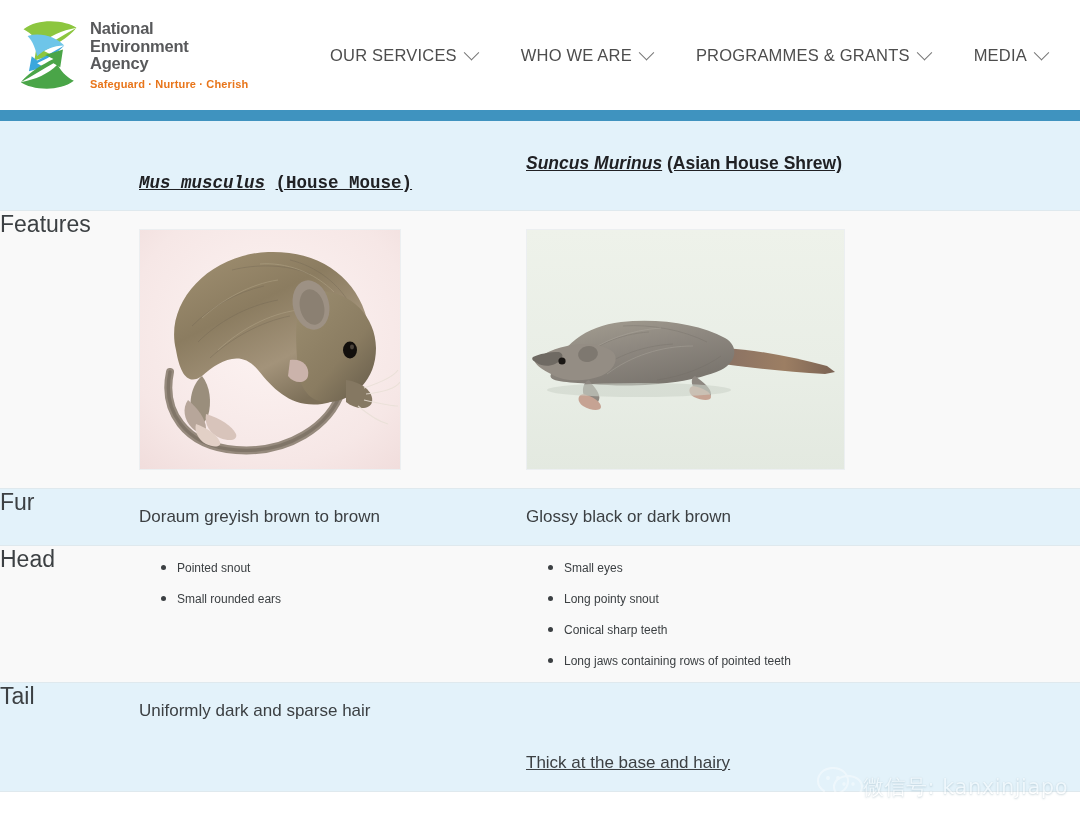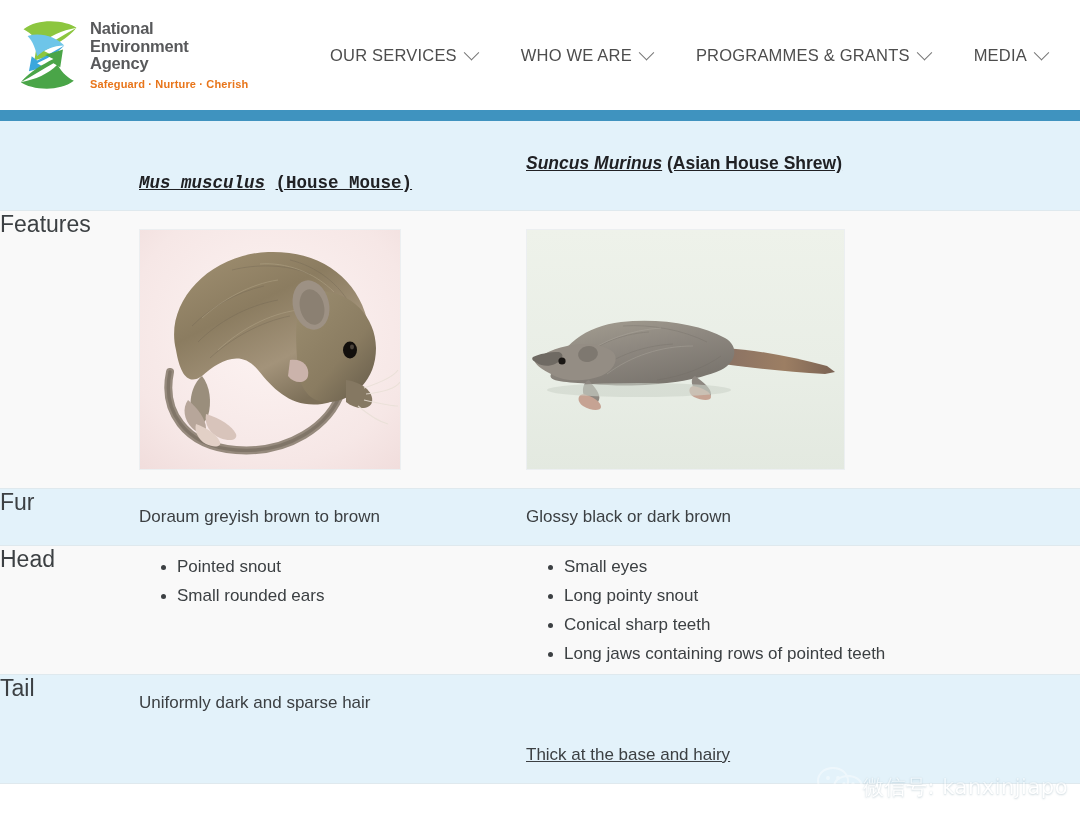--- a/index.html
+++ b/index.html
@@ -128,21 +128,21 @@
     padding: 16px 14px;
   }
 
   ul.feat {
     margin: 6px 0 6px 0;
     padding-left: 52px;
     list-style: disc;
   }
   ul.feat.b { padding-left: 52px; }
   ul.feat li {
-    font-size: 17px;
+    font-size: 12px;
     color: #3c4043;
     line-height: 29px;
   }
   ul.feat li::marker { font-size: 15px; }
 
   
   .photo-wrap { padding: 18px 14px 18px 14px; }
   .photo {
     position: relative;
     overflow: hidden;

